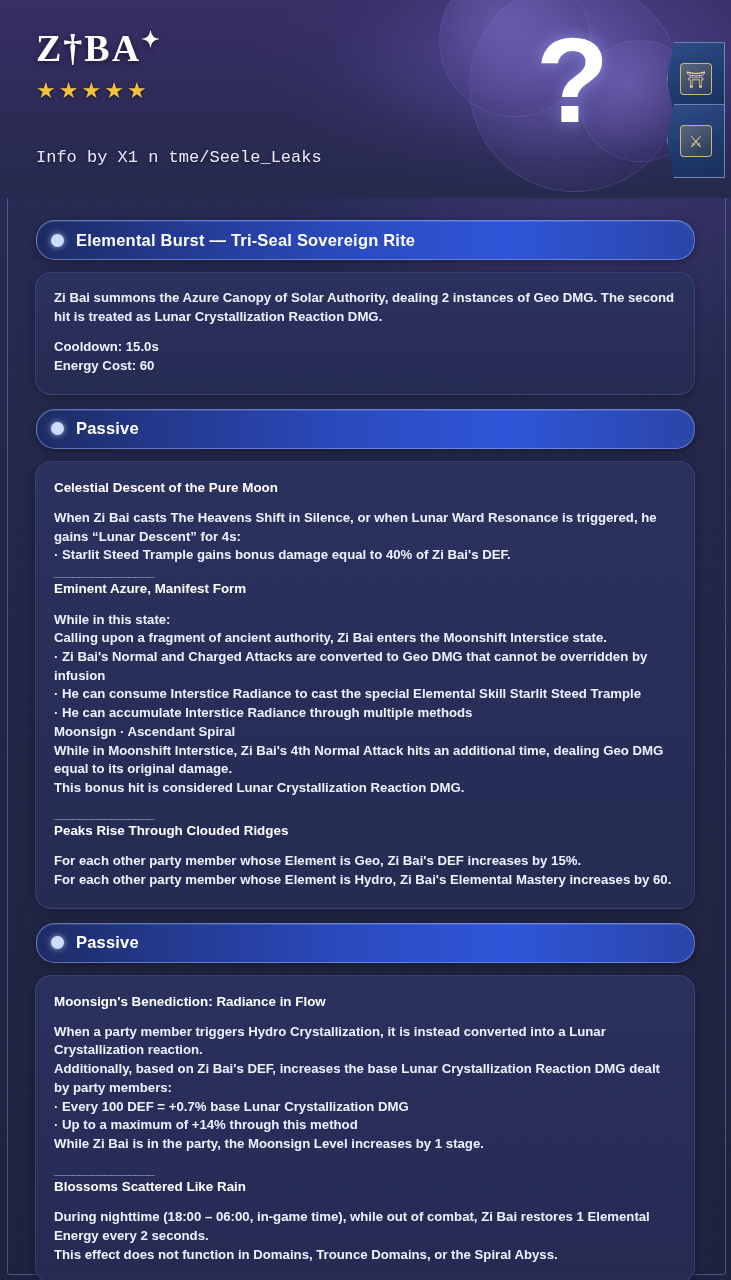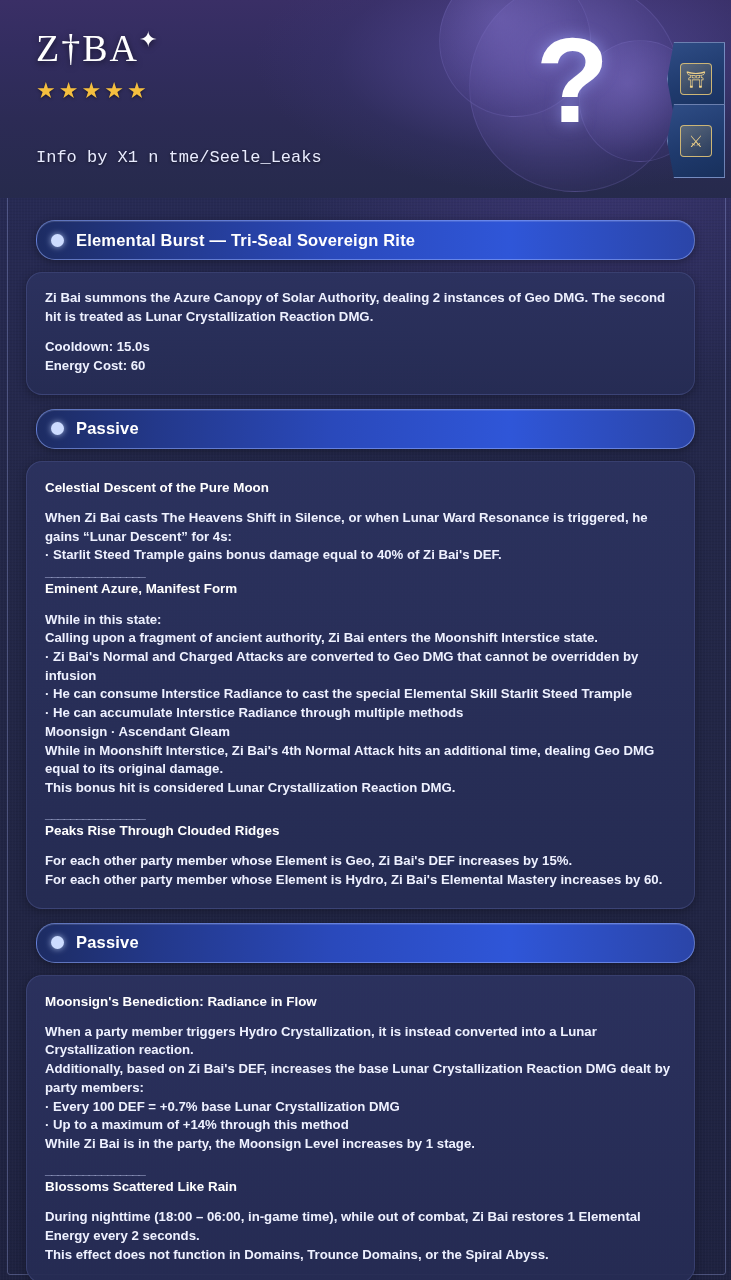--- a/index.html
+++ b/index.html
@@ -101,21 +101,21 @@
     justify-content: center;
     color: #f0d28a;
     font-size: 16px;
   }
 
   .title {
     position: absolute;
     left: 36px; top: 26px;
     font-size: 38px;
     letter-spacing: 2px;
-    font-weight: 400;
+    font-weight: 700;
     color: #ffffff;
     font-family: "Liberation Serif", serif;
     text-shadow: 0 2px 6px rgba(0,0,0,0.55);
   }
   .title .spark { font-size: 22px; vertical-align: 14px; }
   .stars {
     position: absolute;
     left: 36px; top: 78px;
     font-size: 22px;
     color: #f5bf3f;
@@ -157,21 +157,21 @@
   }
   .section-header .shtext {
     margin-left: 12px;
     font-size: 16.5px;
     font-weight: 700;
     color: #ffffff;
     letter-spacing: 0.2px;
   }
 
   .panel {
-    margin: 0 14px 14px 4px;
+    margin: 0 14px 14px 13px;
     border-radius: 16px;
     background: linear-gradient(180deg, rgba(44,50,95,0.95) 0%, rgba(38,44,84,0.95) 100%);
     border: 1px solid rgba(110,125,190,0.25);
     box-shadow: 0 2px 10px rgba(0,0,0,0.30);
     padding: 16px 18px 18px 18px;
     color: #eef1ff;
     font-size: 13.2px;
     line-height: 1.42;
     font-weight: 700;
   }
@@ -243,21 +243,21 @@
       <p>When Zi Bai casts The Heavens Shift in Silence, or when Lunar Ward Resonance is triggered, he gains “Lunar Descent” for 4s:</p>
       <p>· Starlit Steed Trample gains bonus damage equal to 40% of Zi Bai's DEF.</p>
       <p class="divider">________________</p>
       <p class="sub-title">Eminent Azure, Manifest Form</p>
       <div class="gap"></div>
       <p>While in this state:</p>
       <p>Calling upon a fragment of ancient authority, Zi Bai enters the Moonshift Interstice state.</p>
       <p>· Zi Bai's Normal and Charged Attacks are converted to Geo DMG that cannot be overridden by infusion</p>
       <p>· He can consume Interstice Radiance to cast the special Elemental Skill Starlit Steed Trample</p>
       <p>· He can accumulate Interstice Radiance through multiple methods</p>
-      <p>Moonsign · Ascendant Gleam</p>
+      <p>Moonsign · Ascendant Spiral</p>
       <p>While in Moonshift Interstice, Zi Bai's 4th Normal Attack hits an additional time, dealing Geo DMG equal to its original damage.</p>
       <p>This bonus hit is considered Lunar Crystallization Reaction DMG.</p>
       <div class="gap-sm"></div>
       <p class="divider">________________</p>
       <p class="sub-title">Peaks Rise Through Clouded Ridges</p>
       <div class="gap"></div>
       <p>For each other party member whose Element is Geo, Zi Bai's DEF increases by 15%.</p>
       <p>For each other party member whose Element is Hydro, Zi Bai's Elemental Mastery increases by 60.</p>
     </div>
 

